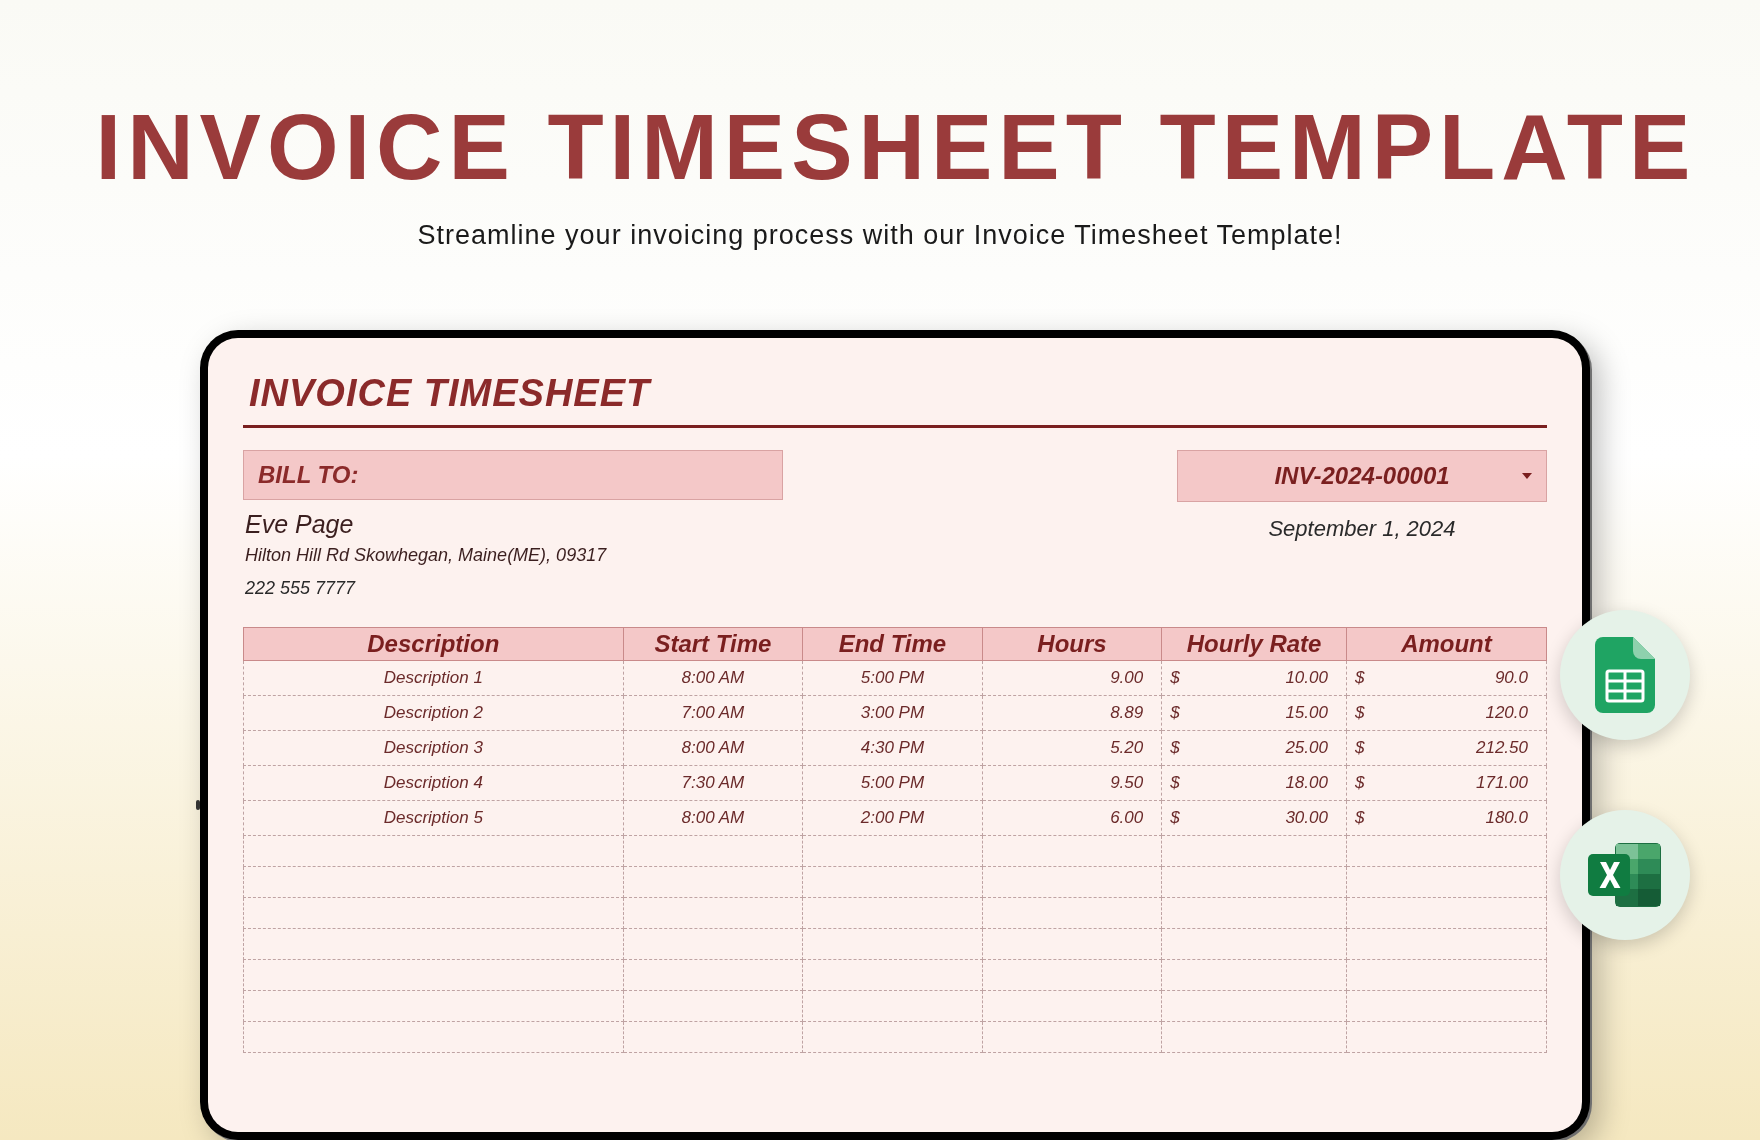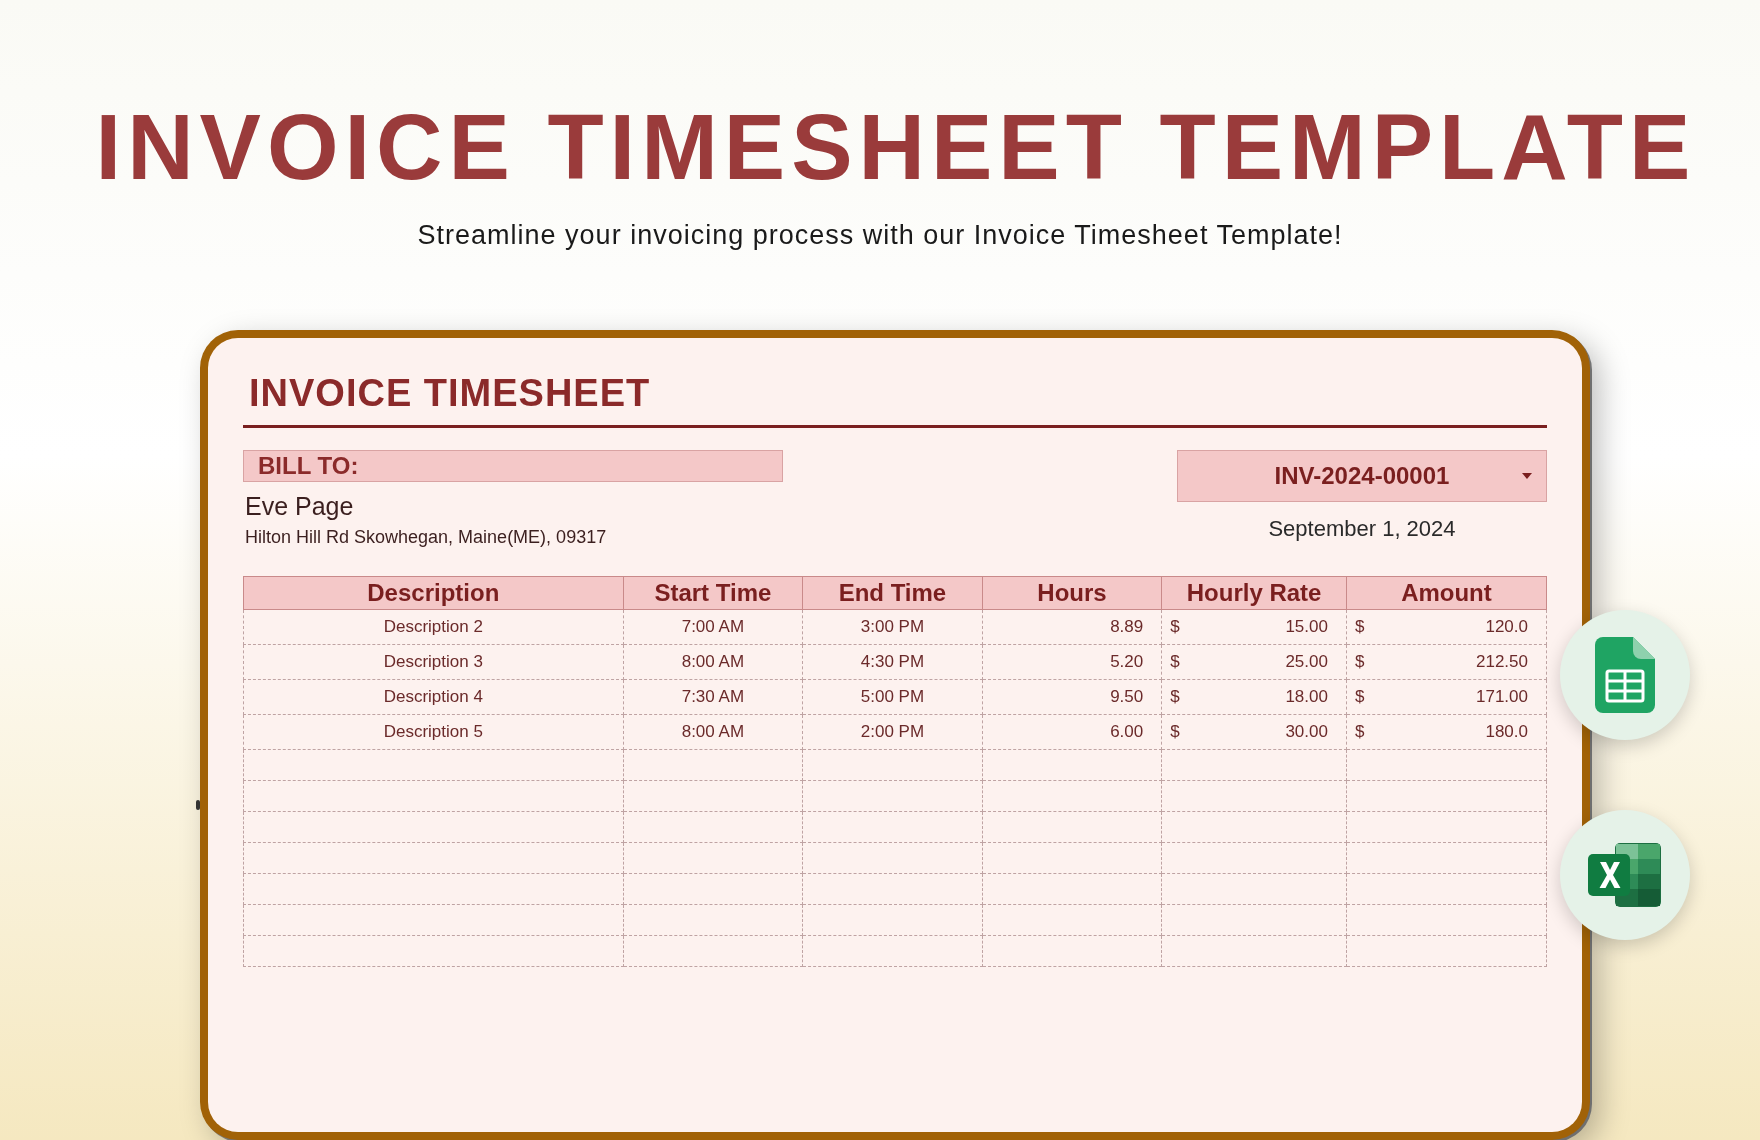--- a/index.html
+++ b/index.html
@@ -27,24 +27,25 @@
       color: #1a1a1a;
       margin-top: 20px;
       letter-spacing: 1px;
     }
     .tablet {
       position: absolute;
       top: 330px;
       left: 200px;
       width: 1390px;
       height: 810px;
-      background: #a16207;
+      background: #000000;
       border-radius: 38px;
       padding: 8px;
       box-shadow: 10px 10px 30px rgba(0,0,0,0.25), 2px 2px 0 #888;
+      font-style: italic;
     }
     .tablet-screen {
       background: #fdf2ef;
       border-radius: 30px;
       width: 100%;
       height: 100%;
       padding: 28px 35px;
       overflow: hidden;
       position: relative;
     }
@@ -74,21 +75,21 @@
     .header-row {
       display: flex;
       justify-content: space-between;
       align-items: flex-start;
       margin-bottom: 28px;
     }
     .bill-to-block { width: 540px; }
     .bill-to-header {
       background: #f4c8c8;
       border: 1px solid #d9a3a3;
-      padding: 1px 14px;
+      padding: 10px 14px;
       font-size: 24px;
       font-weight: 900;
       color: #8b2a2a;
     }
     .bill-name { font-size: 25px; color: #3b1f1f; margin-top: 10px; margin-left: 2px; }
     .bill-addr { font-size: 18px; color: #3b1f1f; margin-top: 6px; margin-left: 2px; }
     .bill-phone { font-size: 18px; color: #2a2a2a; margin-top: 12px; margin-left: 2px; }
     .inv-block { width: 370px; text-align: center; }
     .inv-number {
       background: #f4c8c8;
@@ -170,20 +171,21 @@
   <div class="tablet-screen">
 
     <div class="doc-title">INVOICE TIMESHEET</div>
     <hr class="doc-rule">
 
     <div class="header-row">
       <div class="bill-to-block">
         <div class="bill-to-header">BILL TO:</div>
         <div class="bill-name">Eve Page</div>
         <div class="bill-addr">Hilton Hill Rd Skowhegan, Maine(ME), 09317</div>
+        <div class="bill-phone">222 555 7777</div>
       </div>
       <div class="inv-block">
         <div class="inv-number">
           <span>INV-2024-00001</span>
           <span class="inv-caret"></span>
         </div>
         <div class="inv-date">September 1, 2024</div>
       </div>
     </div>
 
@@ -201,20 +203,28 @@
           <th>Description</th>
           <th>Start Time</th>
           <th>End Time</th>
           <th>Hours</th>
           <th>Hourly Rate</th>
           <th>Amount</th>
         </tr>
       </thead>
       <tbody id="ts-body">
           <tr>
+            <td>Description 1</td>
+            <td>8:00 AM</td>
+            <td>5:00 PM</td>
+            <td class="num">9.00</td>
+            <td class="money"><span class="dollar">$</span>10.00</td>
+            <td class="money"><span class="dollar">$</span>90.0</td>
+          </tr>
+          <tr>
             <td>Description 2</td>
             <td>7:00 AM</td>
             <td>3:00 PM</td>
             <td class="num">8.89</td>
             <td class="money"><span class="dollar">$</span>15.00</td>
             <td class="money"><span class="dollar">$</span>120.0</td>
           </tr>
           <tr>
             <td>Description 3</td>
             <td>8:00 AM</td>

